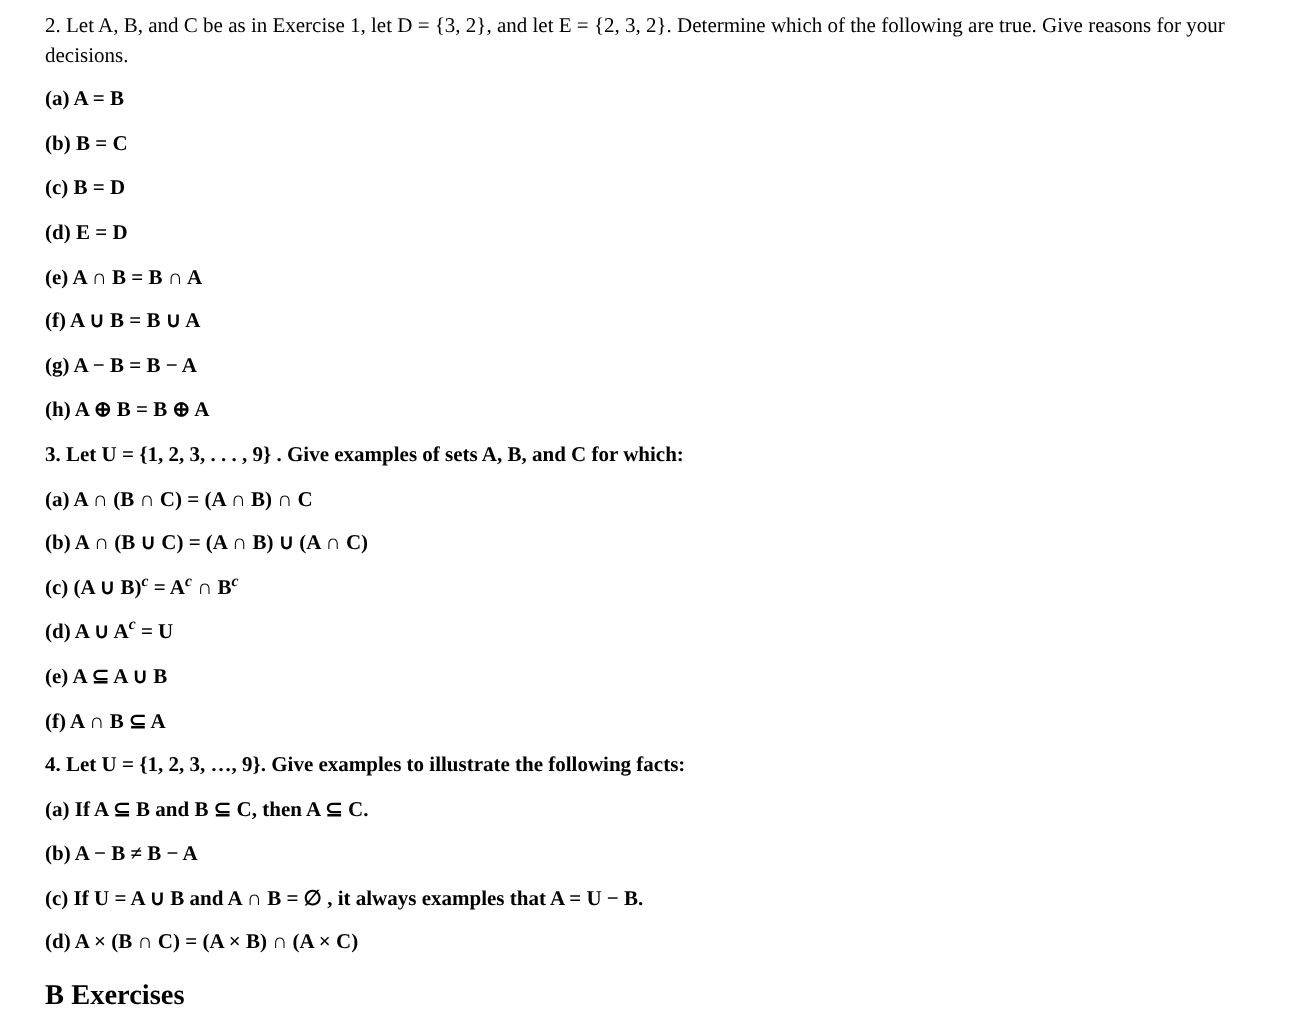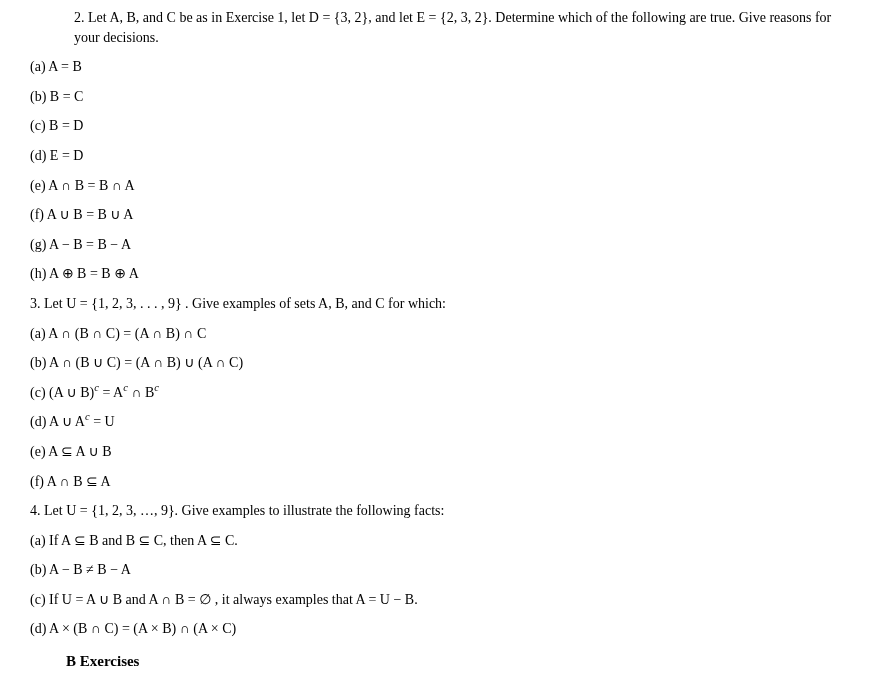--- a/index.html
+++ b/index.html
@@ -8,34 +8,33 @@
     line-height: 1.4;
     color: #000;
     background: #fff;
     margin: 0;
     padding: 8px 30px;
     width: 870px;
     box-sizing: border-box;
   }
   .problem-intro {
     margin-bottom: 8px;
-    margin-left: 44px;
   }
   .item {
     margin: 10px 0;
+    font-weight: bold;
   }
   .italic {
     font-style: italic;
   }
   .section-heading {
     font-weight: bold;
-    font-size: 15px;
+    font-size: 19px;
     margin-top: 12px;
     margin-bottom: 6px;
-    margin-left: 36px;
   }
   .sup {
     vertical-align: super;
     font-size: 0.75em;
     line-height: 0;
   }
 </style>
 </head>
 <body>
 

